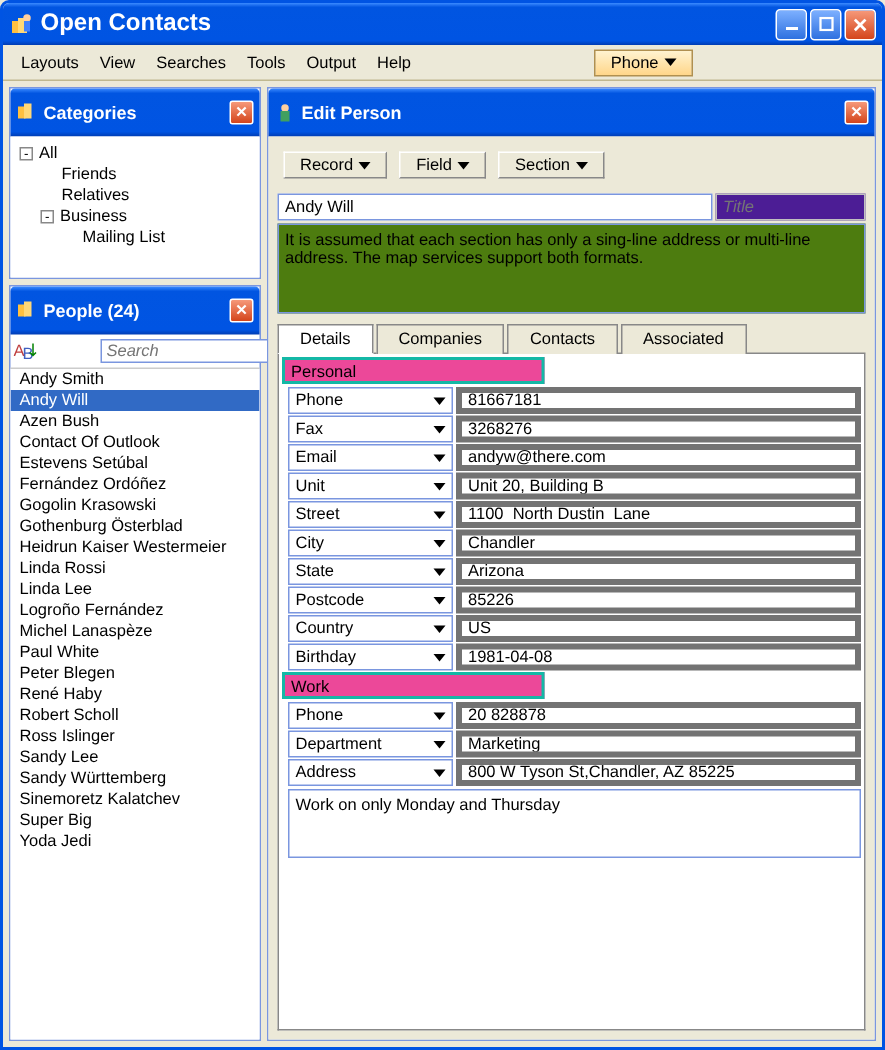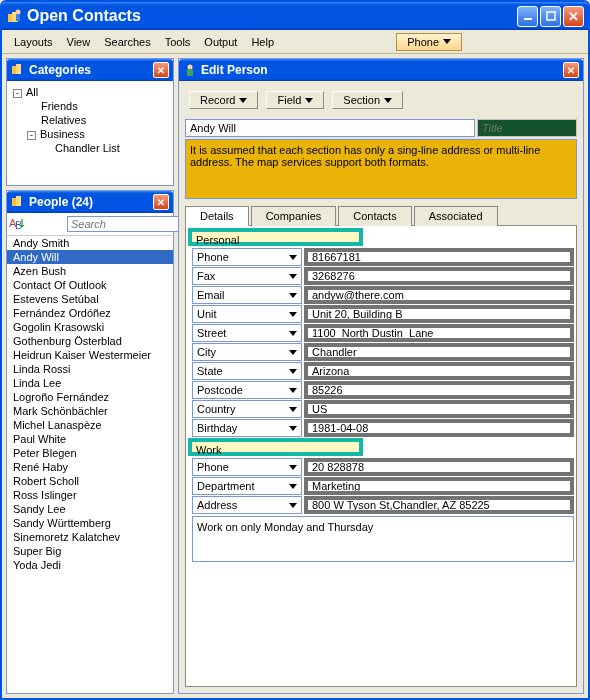--- a/index.html
+++ b/index.html
@@ -12,47 +12,47 @@
 .winbtn { width: 21px; height: 21px; border: 1px solid #fff; border-radius: 3px; display: flex; align-items: center; justify-content: center; color: #fff; font-weight: bold; font-size: 12px; cursor: pointer; }
 .winbtn.min, .winbtn.max { background: linear-gradient(to bottom, #7db0ff, #2f71e0); }
 .winbtn.close { background: linear-gradient(to bottom, #f6997a, #d4451b); font-size: 13px; }
 .menubar { background: #ece9d8; height: 24px; display: flex; align-items: center; padding: 0 6px; border-bottom: 1px solid #c0b890; gap: 2px; }
 .menuitem { padding: 2px 6px; cursor: pointer; }
 .phonebtn { margin-left: auto; margin-right: 120px; background: linear-gradient(to bottom, #fff3d0, #ffd68a); border: 1px solid #b09050; padding: 2px 10px; cursor: pointer; display: flex; align-items: center; gap: 4px; }
 .dropdown-arrow { display: inline-block; width: 0; height: 0; border-left: 4px solid transparent; border-right: 4px solid transparent; border-top: 5px solid #000; }
 .content { display: flex; padding: 4px; gap: 4px; height: calc(100% - 52px); }
 .leftcol { width: 168px; display: flex; flex-direction: column; gap: 4px; }
 .panel { border: 1px solid #7a96df; background: #fff; display: flex; flex-direction: column; }
-.panelhead { background: linear-gradient(to bottom, #3b8aff 0%, #0155e1 10%, #0054e3 90%, #003cb3 100%); height: 22px; display: flex; align-items: center; padding: 0 4px; color: #fff; font-weight: bold; border-radius: 3px 3px 0 0; }
+.panelhead { background: linear-gradient(to bottom, #3b8aff 0%, #0155e1 10%, #0054e3 90%, #003cb3 100%); height: 32px; display: flex; align-items: center; padding: 0 4px; color: #fff; font-weight: bold; border-radius: 3px 3px 0 0; }
 .panelhead .picon { width: 14px; height: 14px; margin-right: 4px; display: flex; align-items: center; justify-content: center; }
 .panelhead .ptitle { flex: 1; font-size: 12px; }
 .panelclose { width: 16px; height: 16px; background: linear-gradient(to bottom, #f6997a, #d4451b); border: 1px solid #fff; border-radius: 2px; display: flex; align-items: center; justify-content: center; color: #fff; font-size: 10px; cursor: pointer; }
 .tree { padding: 4px 6px; flex: 1; overflow: hidden; background: #fff; }
 .tree-item { padding: 1px 0; cursor: pointer; white-space: nowrap; }
 .tree-toggle { display: inline-block; width: 9px; height: 9px; border: 1px solid #888; text-align: center; line-height: 7px; font-size: 9px; margin-right: 4px; background: #fff; }
 .peoplepanel { flex: 1; }
 .searchrow { display: flex; align-items: center; padding: 2px; gap: 2px; border-bottom: 1px solid #ccc; }
 .searchicon { width: 20px; height: 18px; display: flex; align-items: center; justify-content: center; cursor: pointer; }
 .searchinput { flex: 1; border: 1px solid #7a96df; padding: 1px 3px; color: #888; font-style: italic; height: 16px; margin-left: 40px; }
 .peoplelist { flex: 1; overflow-y: auto; background: #fff; }
 .person { padding: 1px 6px; cursor: pointer; white-space: nowrap; }
 .person.selected { background: #316ac5; color: #fff; }
 .editpanel { flex: 1; }
 .editbody { padding: 6px; flex: 1; overflow: hidden; display: flex; flex-direction: column; background: #ece9d8; }
 .rfsrow { display: flex; gap: 8px; margin-bottom: 6px; padding: 4px; background: #ece9d8; }
 .rfsbtn { background: #ece9d8; border: 1px solid #888; border-top-color: #fff; border-left-color: #fff; padding: 2px 10px; cursor: pointer; display: flex; align-items: center; gap: 4px; }
 .namerow { display: flex; margin-bottom: 2px; }
 .nameinput { flex: 1; border: 1px solid #7a96df; padding: 2px 4px; background: #fff; height: 18px; }
-.titleinput { width: 100px; border: 1px solid #c0c0c0; padding: 2px 4px; color: #aaa; font-style: italic; background: #14532d; height: 18px; margin-left: 2px; }
-.notesarea { border: 1px solid #7a96df; padding: 4px; height: 60px; background: #eab308; margin-bottom: 6px; overflow: hidden; }
+.titleinput { width: 100px; border: 1px solid #c0c0c0; padding: 2px 4px; color: #aaa; font-style: italic; background: #4c1d95; height: 18px; margin-left: 2px; }
+.notesarea { border: 1px solid #7a96df; padding: 4px; height: 60px; background: #4d7c0f; margin-bottom: 6px; overflow: hidden; }
 .tabs { display: flex; border-bottom: 1px solid #888; }
 .tab { padding: 3px 14px; border: 1px solid #888; border-bottom: none; margin-right: 2px; background: #ece9d8; cursor: pointer; position: relative; top: 1px; text-align: center; }
 .tab.active { background: #fff; border-bottom: 1px solid #fff; }
 .detailsbody { flex: 1; background: #fff; border: 1px solid #888; border-top: none; padding: 2px; overflow-y: auto; }
-.sectionlabel { border: 4px solid #14b8a6; padding: 2px 4px; background: #fef9c3; width: 175px; margin-bottom: 2px; height: 18px; }
+.sectionlabel { border: 2px solid #14b8a6; padding: 2px 4px; background: #ec4899; width: 175px; margin-bottom: 2px; height: 18px; }
 .fieldrow { display: flex; margin-bottom: 1px; }
 .fieldlabel { width: 110px; border: 1px solid #7a96df; padding: 1px 4px; background: #fff; display: flex; align-items: center; margin-left: 4px; height: 18px; }
 .fieldlabel .fl-text { flex: 1; }
 .fieldlabel .dd { cursor: pointer; }
 .fieldvalue { flex: 1; border: 4px solid #737373; padding: 1px 4px; background: #fff; margin-left: 2px; height: 18px; }
 .worknotes { border: 1px solid #7a96df; padding: 4px; height: 46px; background: #fff; margin-top: 2px; margin-left: 4px; }
 </style>
 </head>
 <body>
 
@@ -104,21 +104,21 @@
               </svg>
             </span>
           <span class="ptitle">Categories</span>
           <div class="panelclose">✕</div>
         </div>
         <div class="tree">
           <div class="tree-item"><span class="tree-toggle">-</span><span>All</span></div>
           <div class="tree-item" style="padding-left:28px;">Friends</div>
           <div class="tree-item" style="padding-left:28px;">Relatives</div>
           <div class="tree-item" style="padding-left:14px;"><span class="tree-toggle">-</span><span>Business</span></div>
-          <div class="tree-item" style="padding-left:42px;">Chandler List</div>
+          <div class="tree-item" style="padding-left:42px;">Mailing List</div>
         </div>
       </div>
       <div class="panel peoplepanel">
         <div class="panelhead">
           <span class="picon">
               <svg width="14" height="14">
                 <rect x="1" y="3" width="5" height="8" fill="#ffc040"></rect>
                 <rect x="5" y="1" width="5" height="10" fill="#ffd878"></rect>
               </svg>
             </span>
@@ -141,21 +141,20 @@
             <div class="person">Azen Bush</div>
             <div class="person">Contact Of Outlook</div>
             <div class="person">Estevens Setúbal</div>
             <div class="person">Fernández Ordóñez</div>
             <div class="person">Gogolin Krasowski</div>
             <div class="person">Gothenburg Österblad</div>
             <div class="person">Heidrun Kaiser Westermeier</div>
             <div class="person">Linda Rossi</div>
             <div class="person">Linda Lee</div>
             <div class="person">Logroño Fernández</div>
-            <div class="person">Mark Schönbächler</div>
             <div class="person">Michel Lanaspèze</div>
             <div class="person">Paul White</div>
             <div class="person">Peter Blegen</div>
             <div class="person">René Haby</div>
             <div class="person">Robert Scholl</div>
             <div class="person">Ross  Islinger</div>
             <div class="person">Sandy Lee</div>
             <div class="person">Sandy Württemberg</div>
             <div class="person">Sinemoretz Kalatchev</div>
             <div class="person">Super Big</div>

